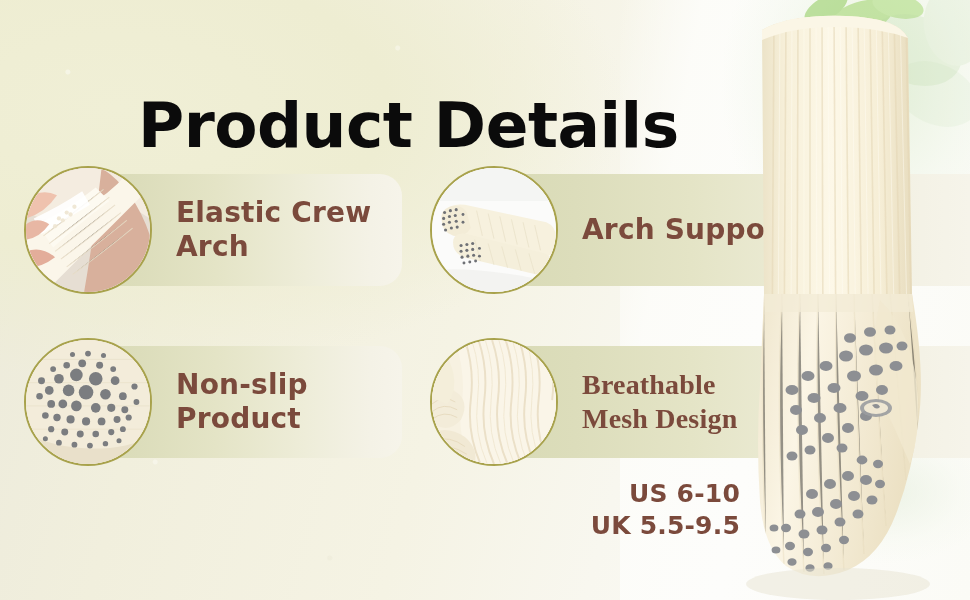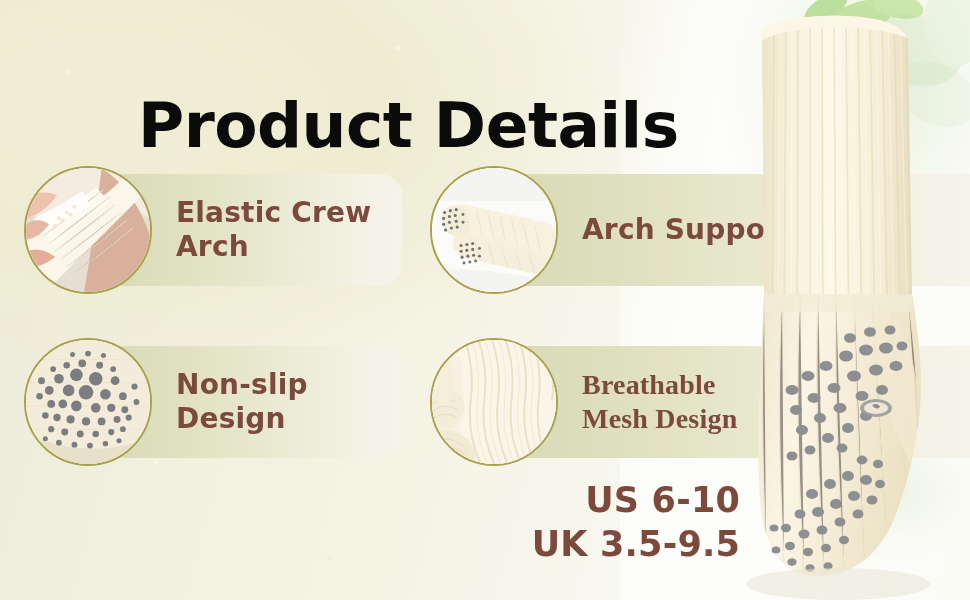--- a/index.html
+++ b/index.html
@@ -117,21 +117,21 @@
   }
 
   
   .sizing {
     position: absolute;
     right: 230px;
     top: 478px;
     width: 300px;
     text-align: right;
     color: #7b4a3c;
-    font-size: 35px;
+    font-size: 25px;
     font-weight: 700;
     line-height: 1.26;
     letter-spacing: .2px;
   }
   .sizing div { white-space: nowrap; }
 
   
   .product { position: absolute; left: 730px; top: -6px; width: 250px; height: 612px; }
   .product svg { display: block; width: 100%; height: 100%; }
 </style>
@@ -317,21 +317,21 @@
             <circle cx="76" cy="26" r="3.6"></circle>
             <circle cx="42" cy="26" r="3.4"></circle>
           <circle cx="90" cy="30" r="3"></circle>
             <circle cx="28" cy="30" r="3"></circle>
           <circle cx="64" cy="14" r="3"></circle>
             <circle cx="48" cy="15" r="2.6"></circle>
             <circle cx="80" cy="16" r="2.6"></circle>
         </g>
       </svg>
     </div>
-    <div class="card-label">Non-slip Design</div>
+    <div class="card-label">Non-slip Product</div>
   </div>
 
   <div class="card flat" style="left:430px; top:338px; width:540px;font-family:Liberation Serif, serif;">
     <div class="plate" style="width:482px;"></div>
     <div class="thumb">
       <svg class="art" viewBox="0 0 128 128" preserveAspectRatio="xMidYMid slice" aria-hidden="true">
         <rect width="128" height="128" fill="#f5eedd"></rect>
         <path d="M0 0 H128 V128 H0 Z" fill="#f7f1e1"></path>
         <path d="M24 0 Q36 40 30 70 Q26 96 40 128 L128 128 L128 0 Z" fill="#faf5e8"></path>
         <g stroke="#e8dcc2" stroke-width="2" opacity=".85" fill="none">
@@ -364,21 +364,21 @@
         </g>
         <path d="M0 0 Q16 10 22 34 Q26 52 16 66 L0 60 Z" fill="#f4eeda"></path>
       </svg>
     </div>
     <div class="card-label">Breathable
 Mesh Design</div>
   </div>
 
   <div class="sizing">
     <div>US 6-10</div>
-    <div>UK 3.5-9.5</div>
+    <div>UK 5.5-9.5</div>
   </div>
 
   <div class="product">
     <svg viewBox="0 0 250 612" preserveAspectRatio="none" aria-hidden="true">
       <defs>
         <linearGradient id="sockShade" x1="0" y1="0" x2="1" y2="0">
           <stop offset="0%" stop-color="#ece3c8"></stop>
           <stop offset="16%" stop-color="#f7f0da"></stop>
           <stop offset="46%" stop-color="#fdf8e8"></stop>
           <stop offset="78%" stop-color="#f6eed6"></stop>

